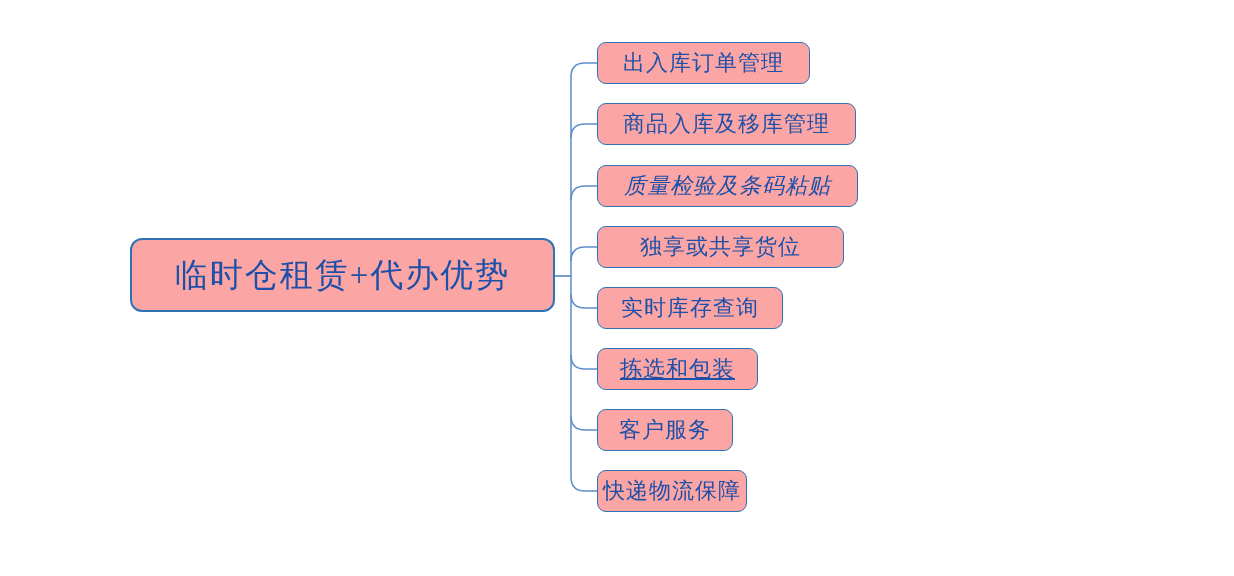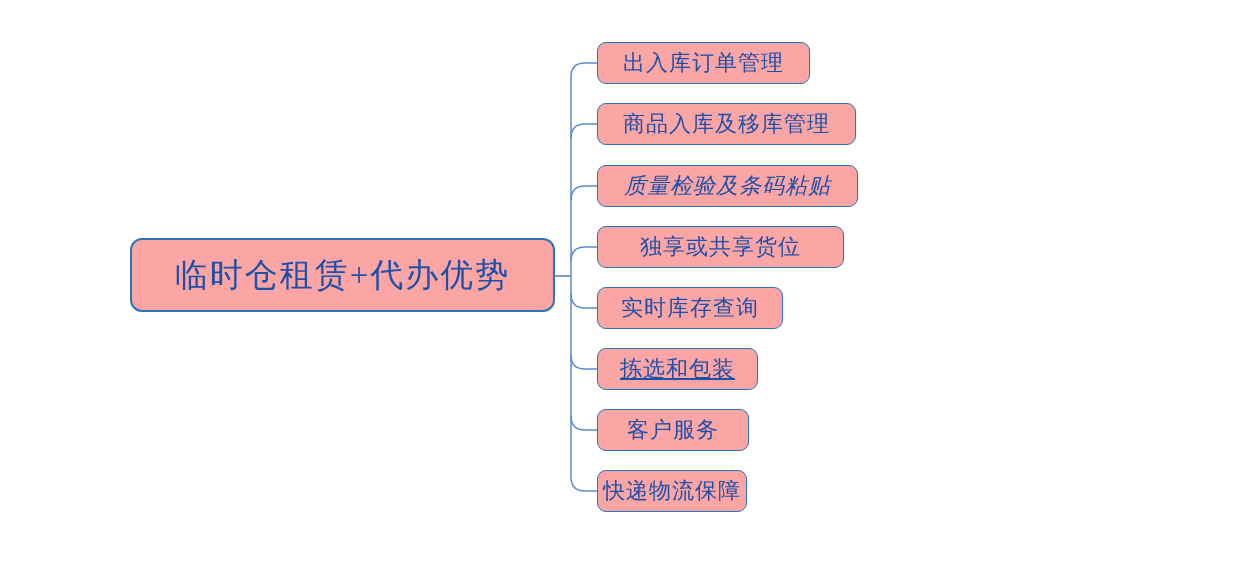--- a/index.html
+++ b/index.html
@@ -33,21 +33,21 @@
     border-width:2px; border-radius:12px;
     font-size:33px; letter-spacing:2px;
   }
   .child-node { height:42px; left:597px; font-size:22px; letter-spacing:1px; }
   .cn-0 { top:42px;  width:213px; }
   .cn-1 { top:103px; width:259px; }
   .cn-2 { top:165px; width:261px;font-style:italic; }
   .cn-3 { top:226px; width:247px; }
   .cn-4 { top:287px; width:186px; }
   .cn-5 { top:348px; width:161px;text-decoration:underline; }
-  .cn-6 { top:409px; width:152px; }
+  .cn-6 { top:409px; width:136px; }
   .cn-7 { top:470px; width:150px; }
 </style>
 </head>
 <body>
 
 <div class="canvas">
 
   <svg class="connector-svg" viewBox="0 0 1234 576" xmlns="http://www.w3.org/2000/svg">
     <path class="stub" d="M555 276 H571"></path>
     <path d="M571 77 V477"></path>

